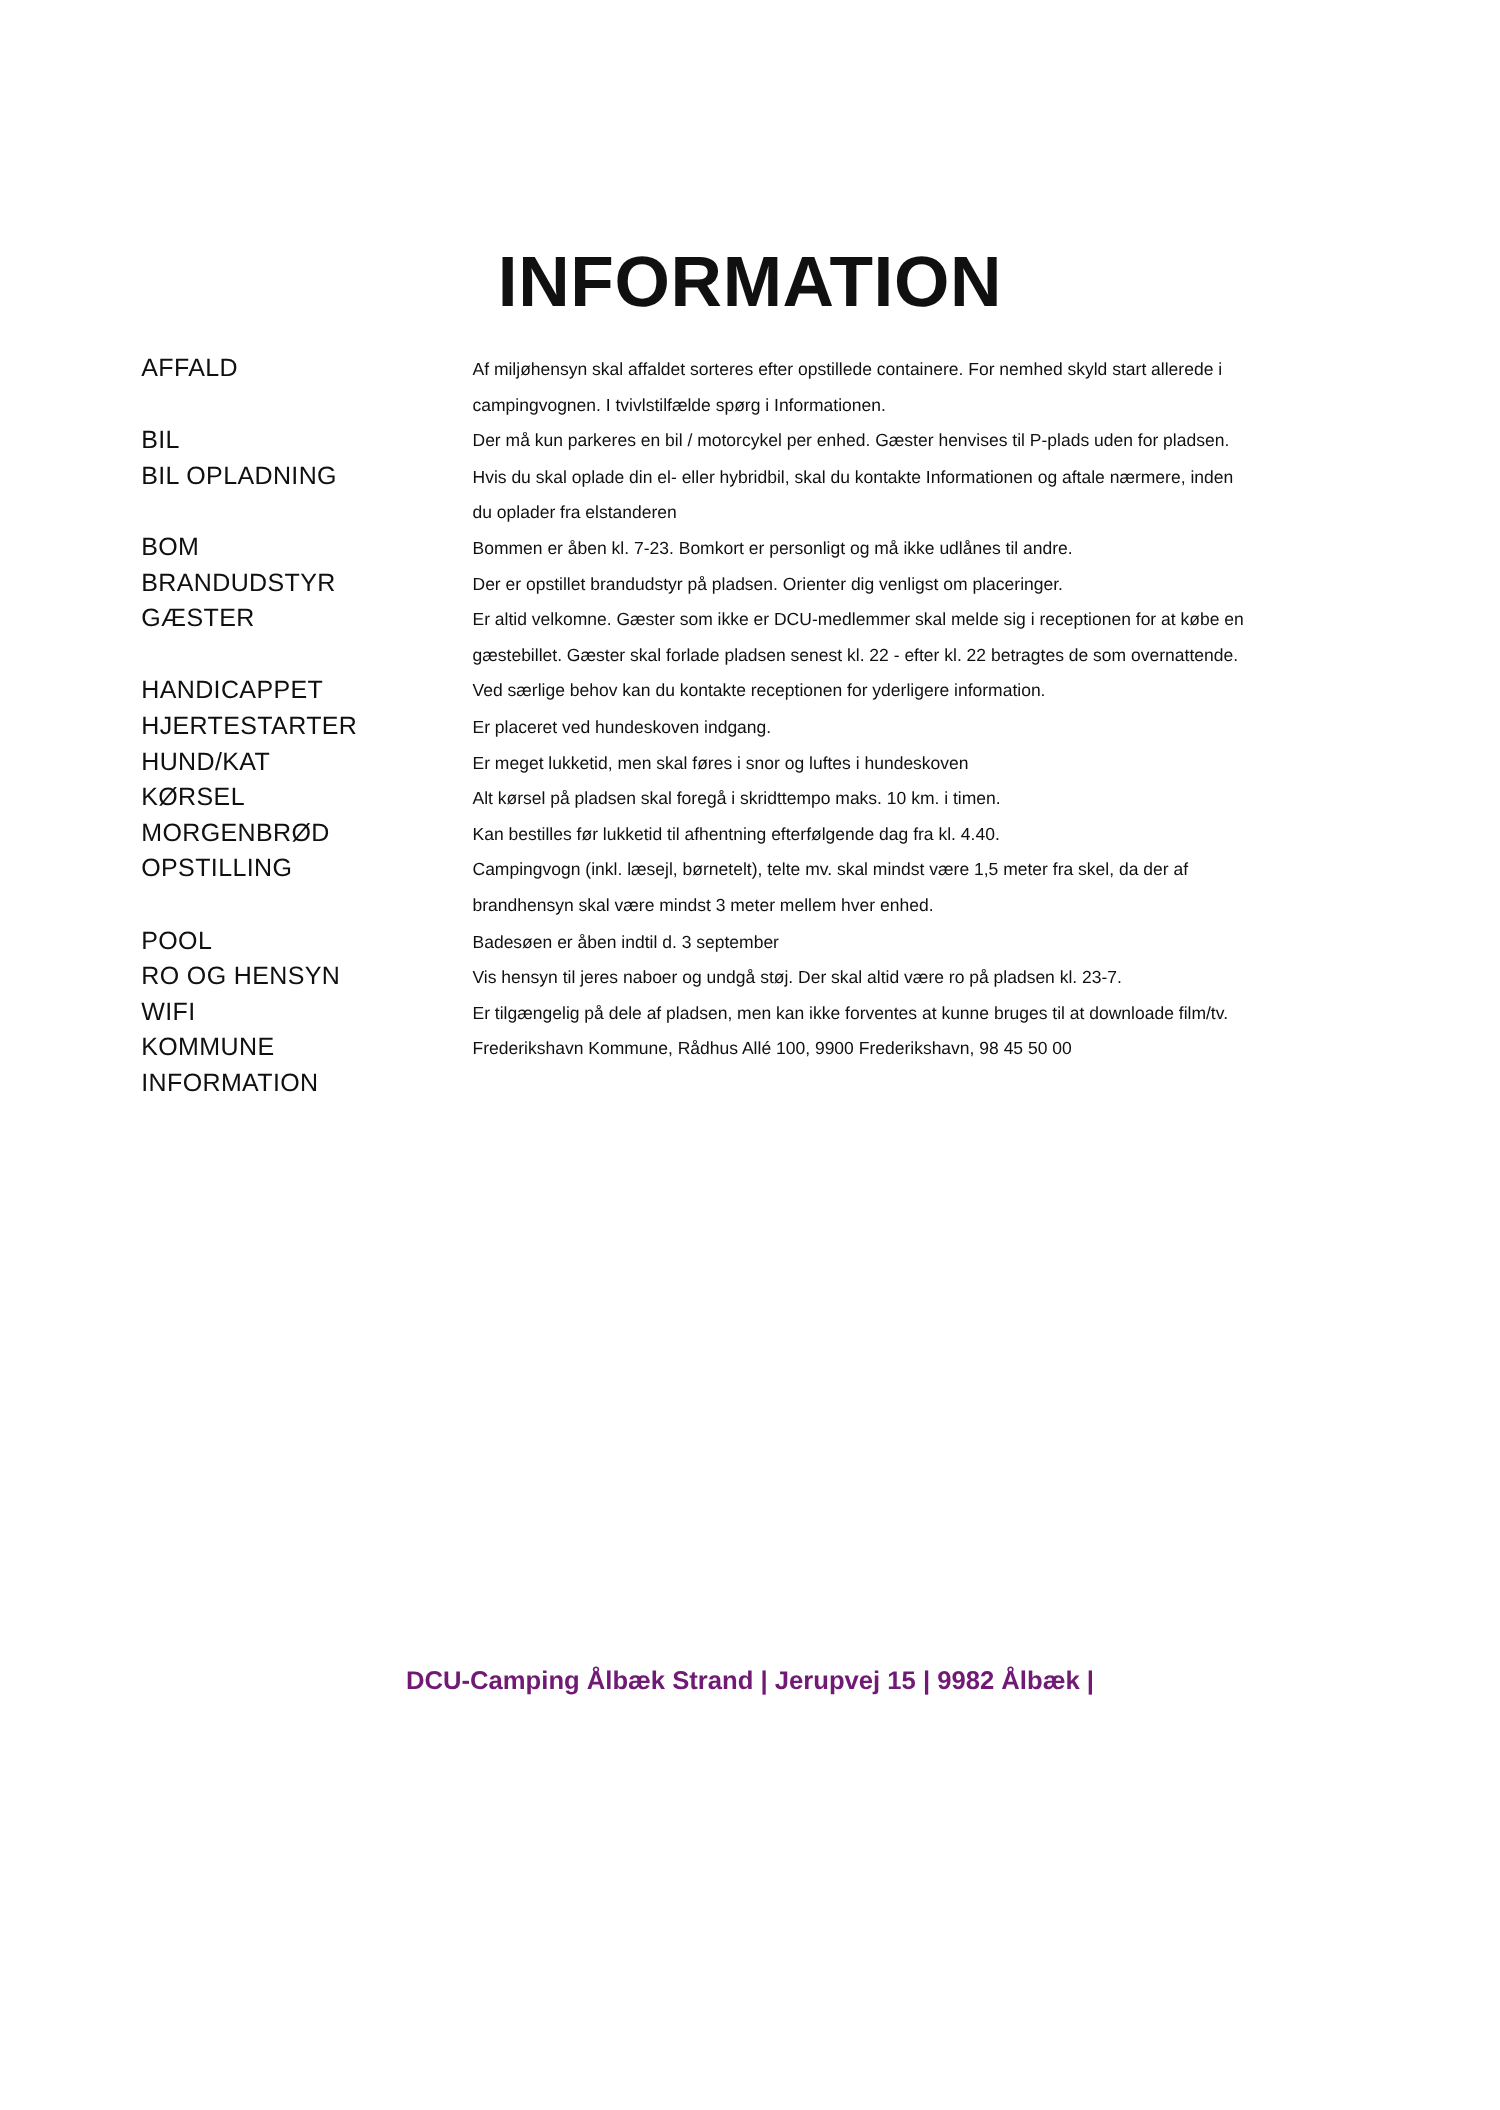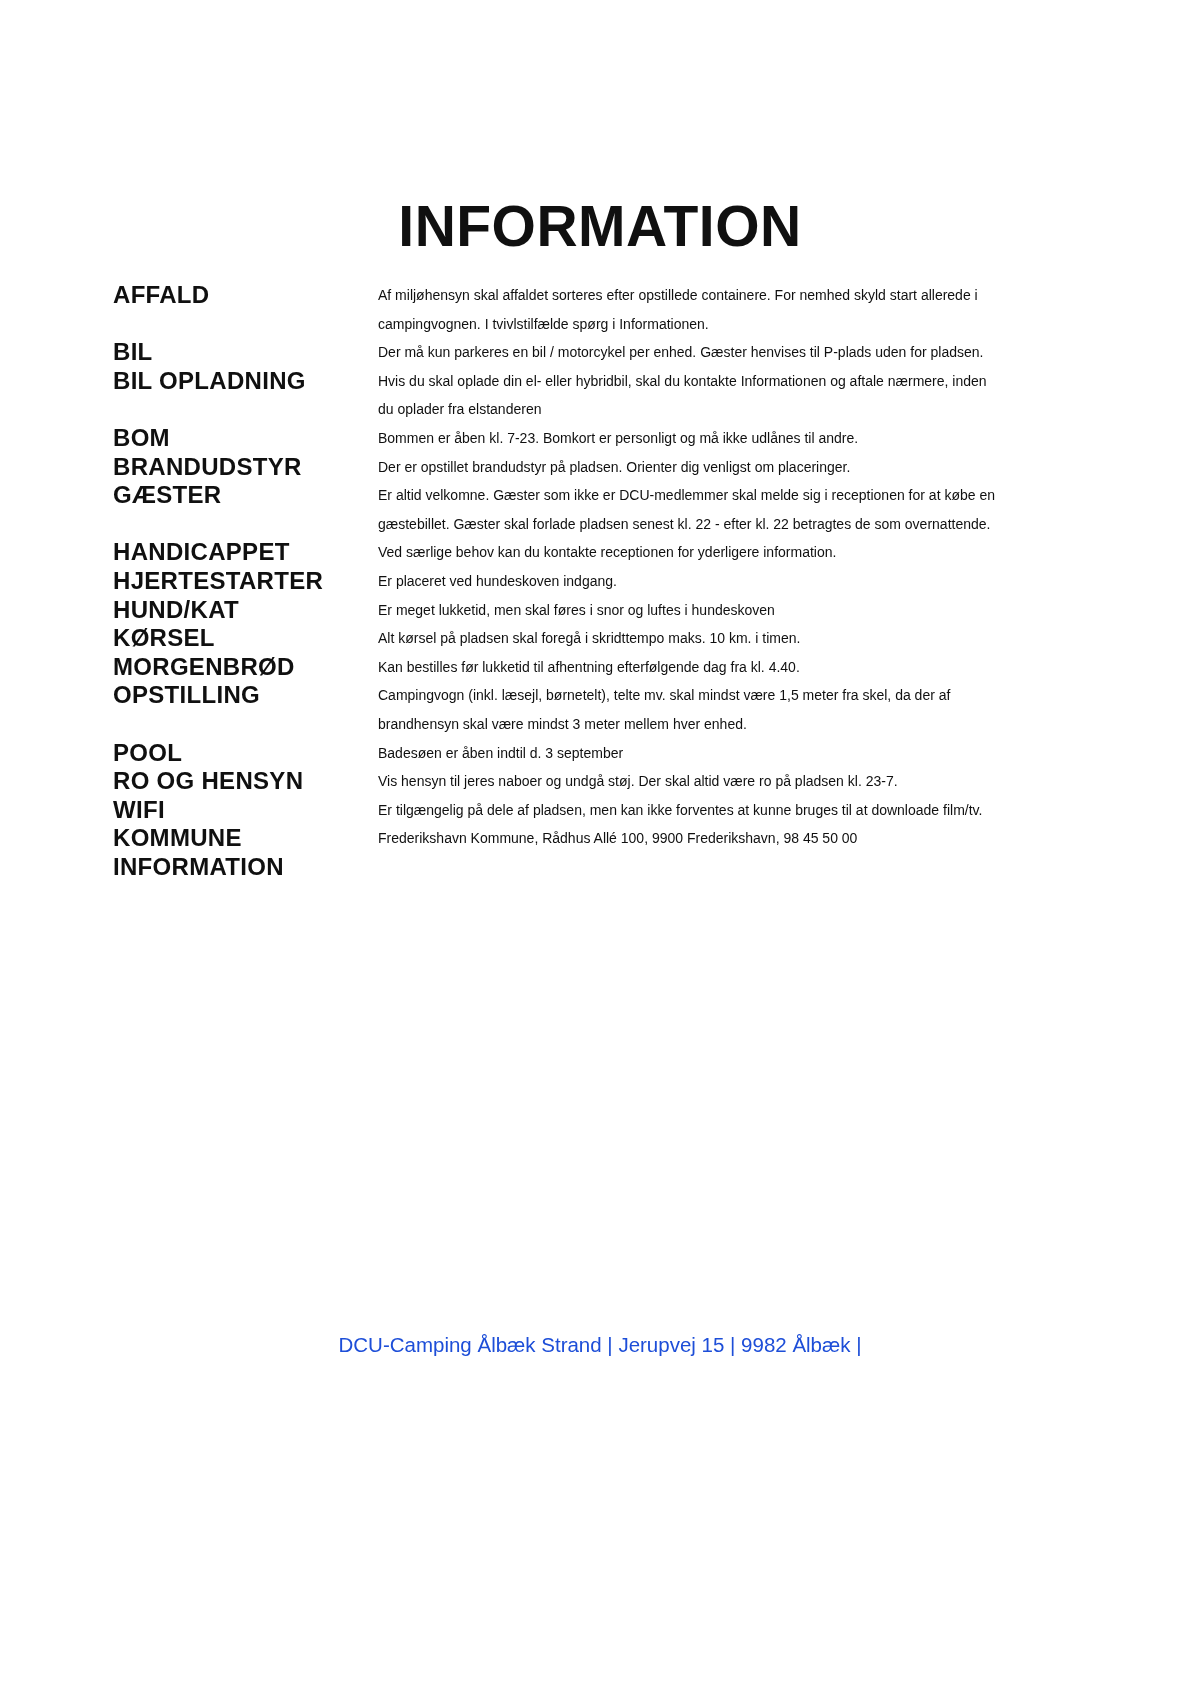--- a/index.html
+++ b/index.html
@@ -45,22 +45,22 @@
     width: 888px;
   }
   .info-row {
     display: flex;
     align-items: flex-start;
     width: 100%;
   }
   .info-term {
     flex: 0 0 265px;
     width: 265px;
-    font-size: 24px;
-    font-weight: 700;
+    font-size: 20px;
+    font-weight: 400;
     letter-spacing: 0.3px;
     line-height: 28.6px;
     color: #101010;
     white-space: pre-line;
   }
   .info-desc {
     flex: 1 1 auto;
     font-size: 14px;
     font-weight: 400;
     line-height: 28.6px;
@@ -71,23 +71,23 @@
   
   .footer {
     position: absolute;
     top: 1322px;
     left: 0;
     width: 1200px;
     text-align: center;
   }
   .footer-line {
     font-size: 20.5px;
-    font-weight: 400;
+    font-weight: 700;
     line-height: 46px;
-    color: #1d4ed8;
+    color: #701a75;
   }
 
   
   .logo-wrap {
     position: absolute;
     top: 1440px;
     left: 0;
     width: 1200px;
     display: flex;
     justify-content: center;

